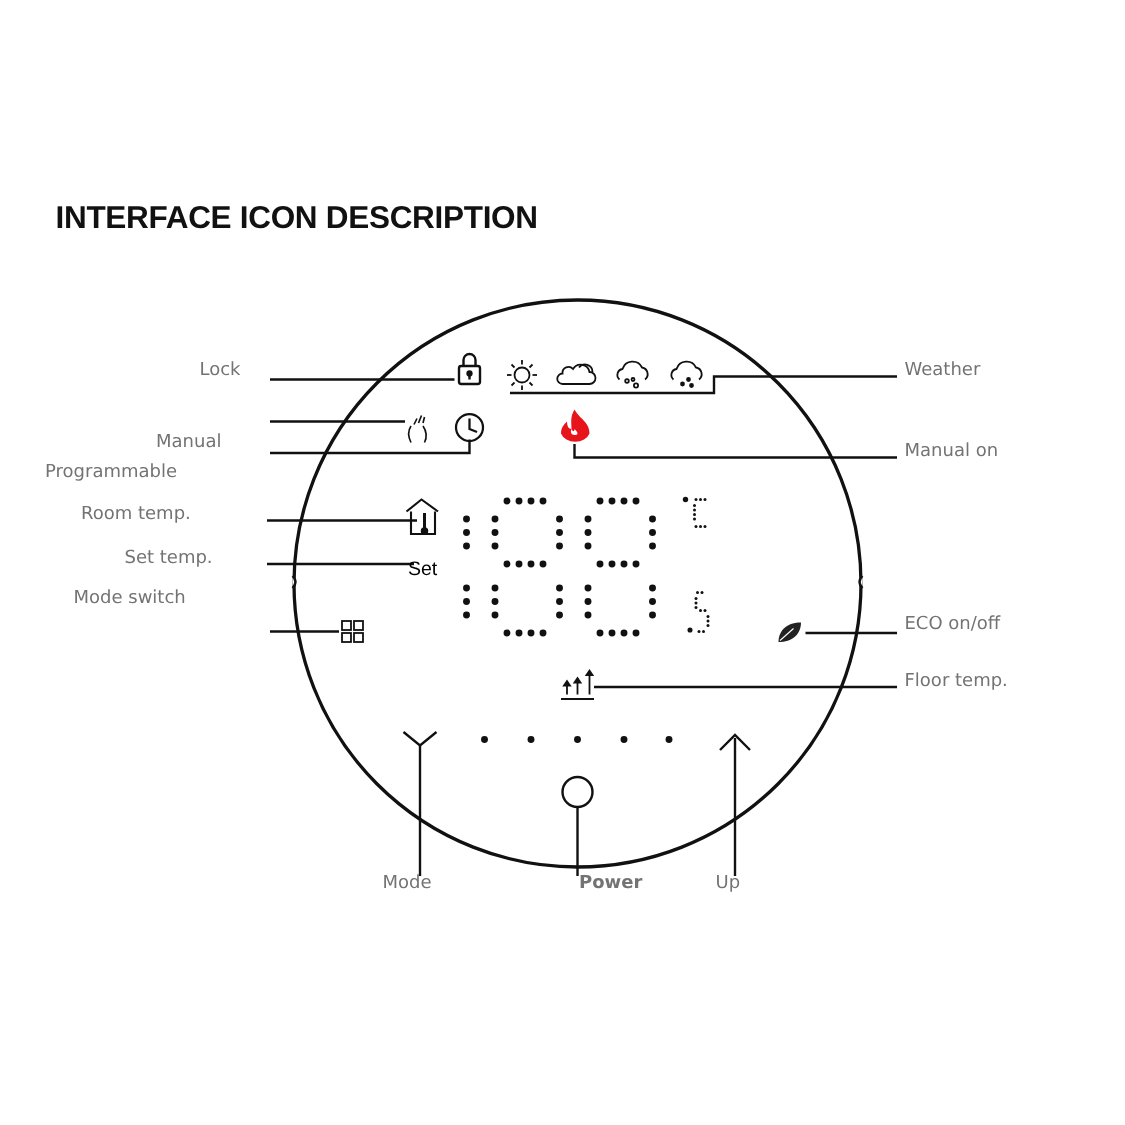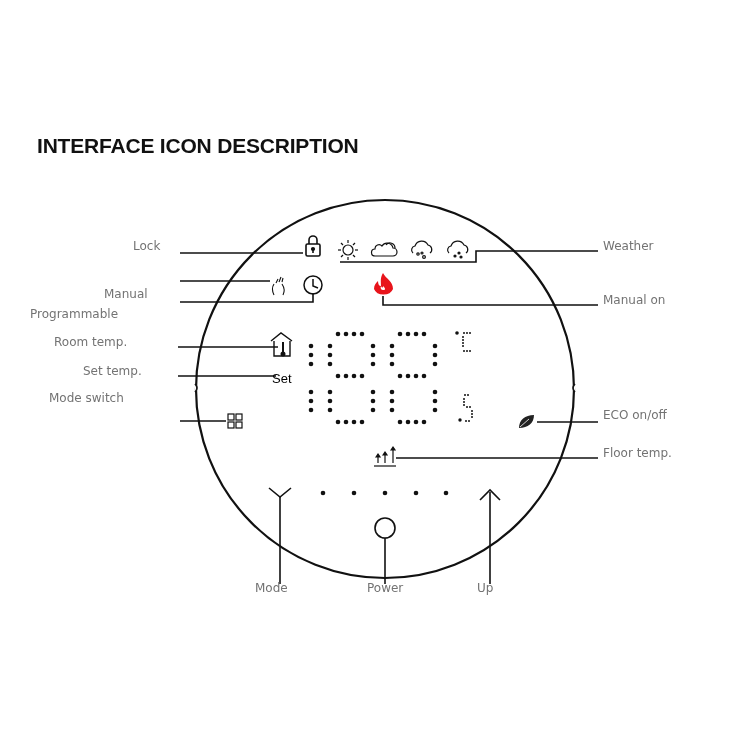--- a/index.html
+++ b/index.html
@@ -239,14 +239,14 @@
 <div class="lbl" style="left:54px; top:336px;">Room temp.</div>
 <div class="lbl" style="left:83px; top:365px;">Set temp.</div>
 <div class="lbl" style="left:49px; top:392px;">Mode switch</div>
 
 <div class="lbl" style="left:603px; top:240px;">Weather</div>
 <div class="lbl" style="left:603px; top:294px;">Manual on</div>
 <div class="lbl" style="left:603px; top:409px;">ECO on/off</div>
 <div class="lbl" style="left:603px; top:447px;">Floor temp.</div>
 
 <div class="lbl" style="left:255px; top:582px;">Mode</div>
-<div class="lbl" style="left:367px; top:582px;">Power</div>
+<div class="lbl" style="left:386px; top:582px;font-weight:bold;">Power</div>
 <div class="lbl" style="left:477px; top:582px;">Up</div>
 
 </body></html>

